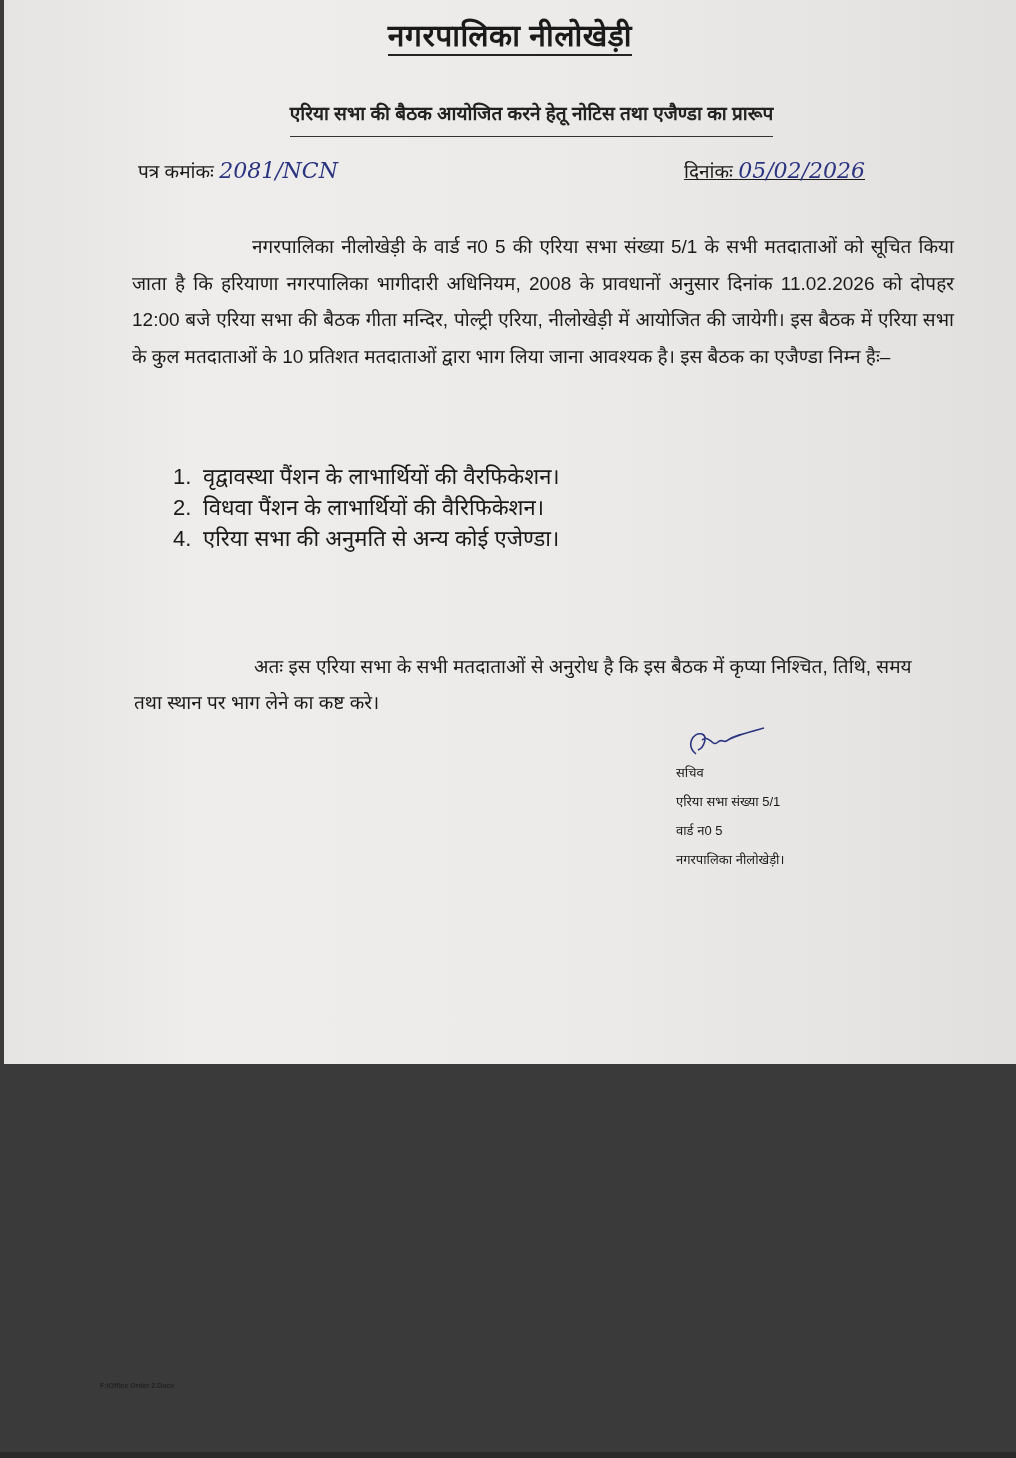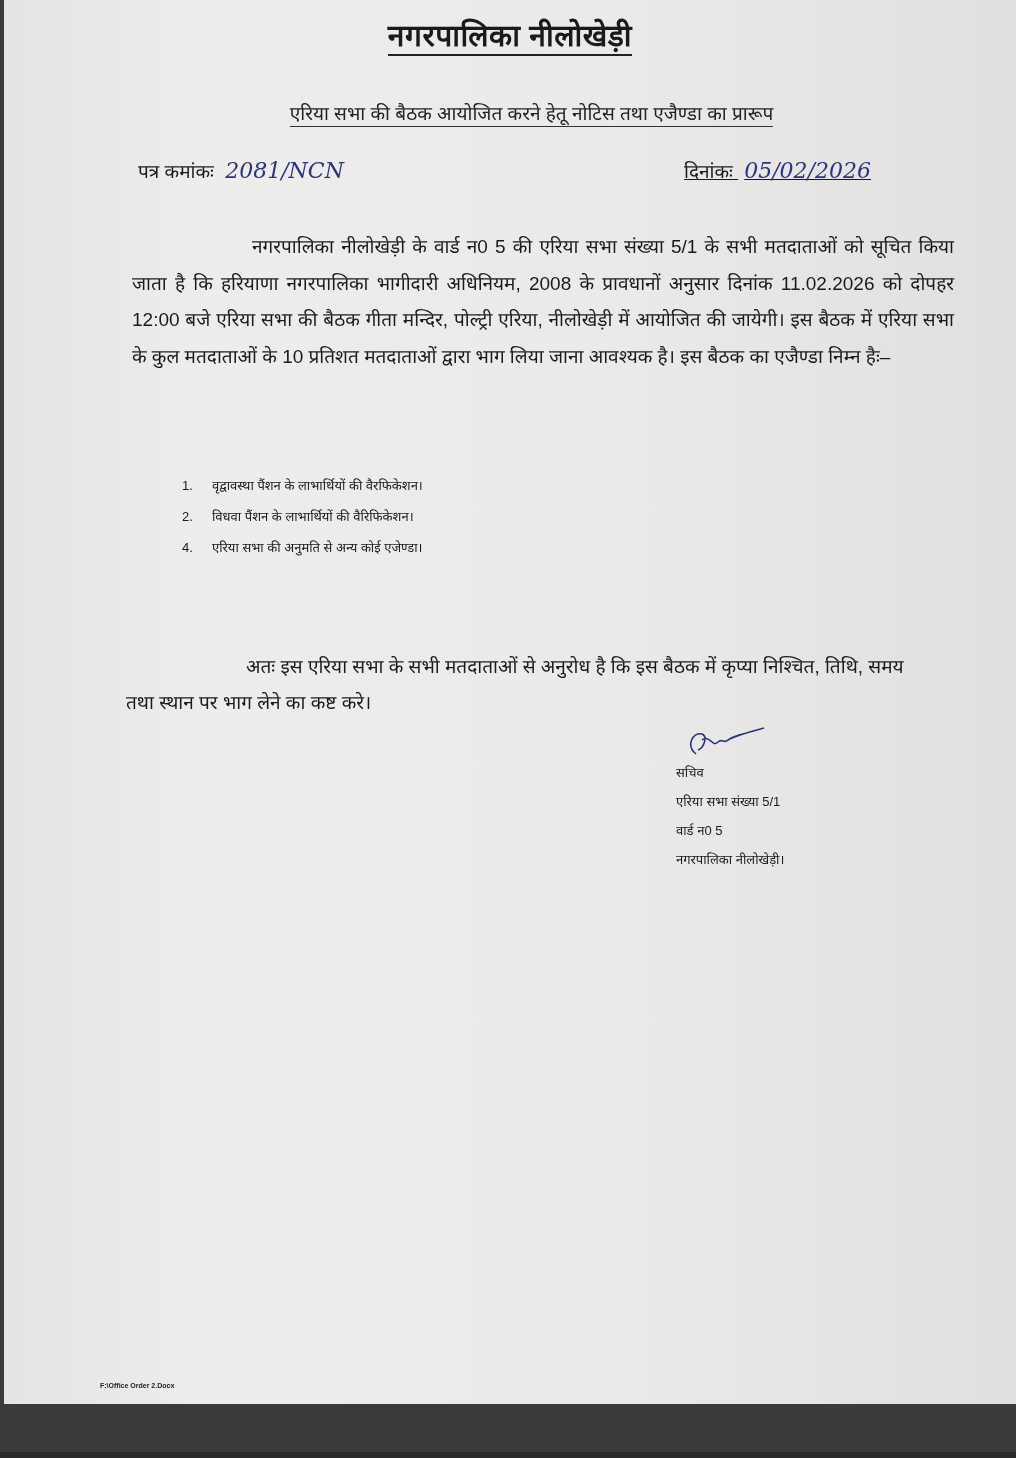--- a/index.html
+++ b/index.html
@@ -2,46 +2,46 @@
 <html><head>
 <meta charset="utf-8">
 <style>
   html, body { margin: 0; padding: 0; }
   body {
     width: 1016px; height: 1458px; overflow: hidden;
     background: #3a3a3a;
     font-family: "Liberation Sans", "DejaVu Sans", sans-serif;
   }
   .paper {
-    position: absolute; left: 4px; top: 0; width: 1012px; height: 1404px;
+    position: absolute; left: 4px; top: 0; width: 1012px; height: 1064px;
     background: linear-gradient(90deg, #e6e4e2 0%, #eeedeb 20%, #ebeae8 60%, #e2e0de 100%);
     color: #1a1a1a;
   }
   .title {
     position: absolute; left: 0; right: 0; top: 14px; text-align: center;
     font-size: 30px; font-weight: bold; letter-spacing: 0.5px;
   }
   .title span { border-bottom: 2px solid #222; padding-bottom: 2px; }
   .subtitle {
     position: absolute; left: 0; right: 0; top: 100px; text-align: center;
     font-size: 19px; color: #222;
   }
-  .subtitle span { border-bottom: 1.5px solid #333; padding-bottom: 2px; margin-left: 43px; }
+  .subtitle span { border-bottom: 1.5px solid #333; padding-bottom: 12px; margin-left: 43px; font-weight: bold; }
   .refline { position: absolute; top: 158px; font-size: 19px; }
   .ref-left { left: 134px; }
   .ref-right { left: 680px; text-decoration: underline; }
-  .hand { font-family: "DejaVu Serif", serif; font-style: italic; color: #2a3480; font-size: 22px; margin-left: 6px; }
+  .hand { font-family: "DejaVu Serif", serif; font-style: italic; color: #2a3480; font-size: 22px; margin-left: 0; }
   .body-para {
     position: absolute; left: 128px; top: 210px; width: 822px;
     font-size: 19px; line-height: 36.5px; text-align: justify; text-indent: 120px;
   }
-  .agenda { position: absolute; left: 160px; top: 452px; margin: 18px; padding: 0; list-style: none; font-size: 13px; line-height: 31px; }
+  .agenda { position: absolute; left: 160px; top: 452px; margin: 9px; padding: 0; list-style: none; font-size: 22px; line-height: 31px; }
   .agenda li span.num { display: inline-block; width: 30px; }
   .closing {
-    position: absolute; left: 122px; top: 630px; width: 800px;
+    position: absolute; left: 130px; top: 630px; width: 800px;
     font-size: 19px; line-height: 36px; text-indent: 120px;
   }
   .signature { position: absolute; left: 672px; top: 728px; width: 260px; font-size: 13px; line-height: 29px; }
   .sig-mark { height: 30px; position: relative; }
   .sig-mark svg { position: absolute; left: 6px; top: -2px; }
   .footer-path { position: absolute; left: 96px; top: 1382px; font-size: 7px; font-weight: bold; color: #222; }
   .bottom-edge { position: absolute; left: 0; top: 1452px; width: 1016px; height: 6px; background: #2a2a2a; }
 </style>
 </head>
 <body>

